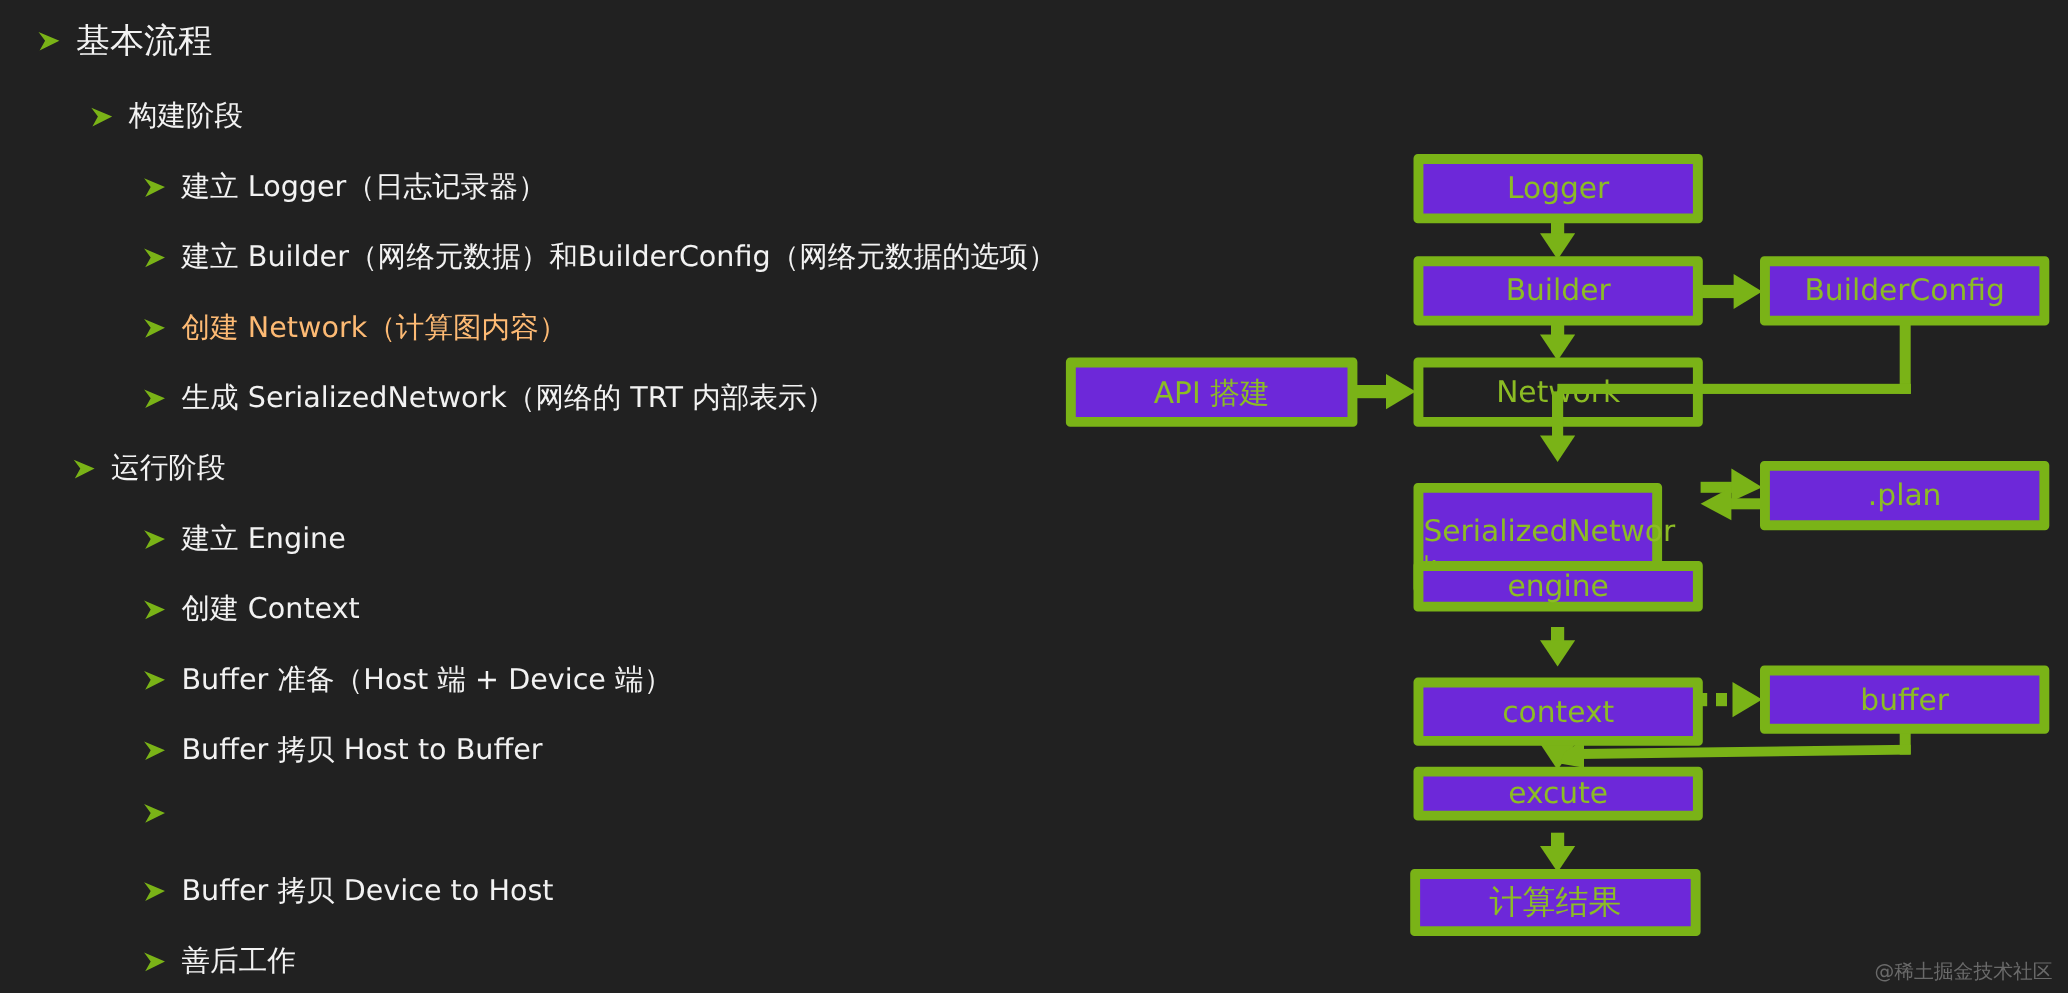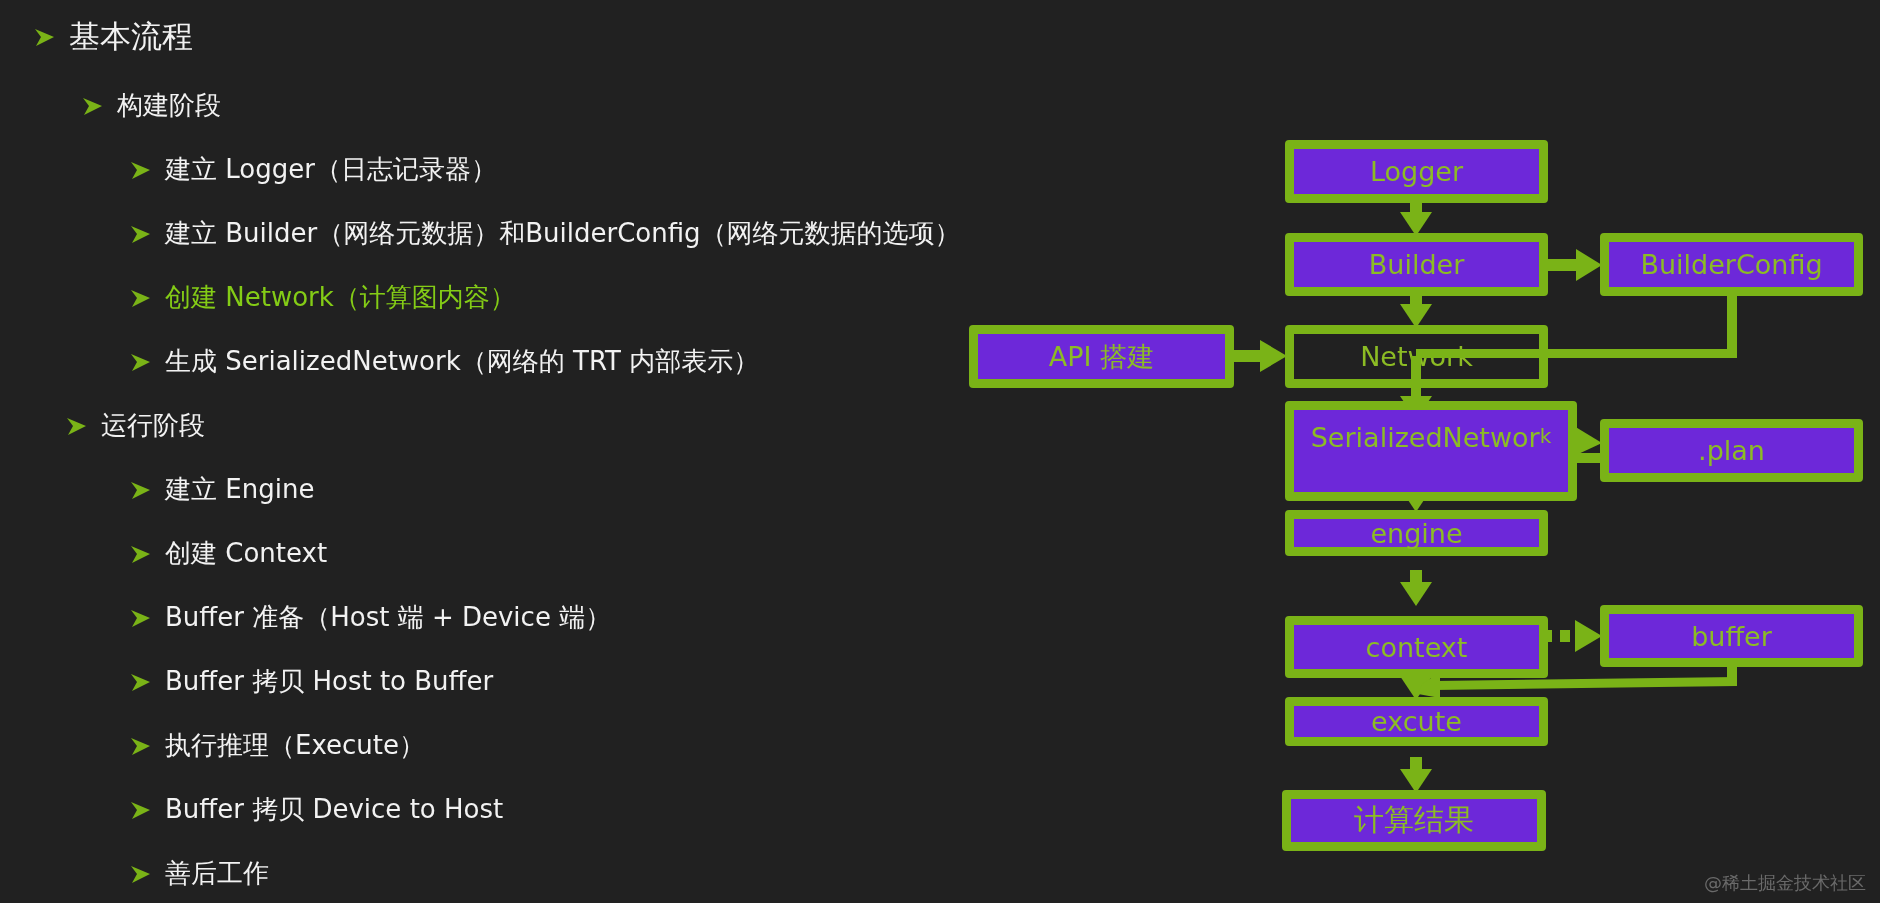--- a/index.html
+++ b/index.html
@@ -3,21 +3,21 @@
 <meta charset="utf-8">
 <style>
   html, body { margin:0; padding:0; }
   body { width:1880px; height:903px; background:#212121; position:relative; overflow:hidden;
          font-family:"DejaVu Sans","Liberation Sans",sans-serif; color:#f2f2f2; }
   .item { position:absolute; display:flex; align-items:center; white-space:nowrap; }
   .bullet { display:inline-block; width:22px; height:22px; margin-right:14px; }
   .l0 { font-size:31px; }
   .l1 { font-size:26px; }
   .l2 { font-size:26px; }
-  .hl { color:#84cc16;text-align:right; }
+  .hl { color:#fdba74;text-align:right; }
   .box { position:absolute; box-sizing:border-box; border:9px solid #7ab317; border-radius:4px;
          background:#6d28d9; display:flex; align-items:center; justify-content:center;
          color:#8cbc24; font-size:27px; }
   .box.top { align-items:flex-start; padding-top:12px; }
   .wm { position:absolute; right:14px; bottom:8px; color:#6a6a6a; font-size:18px; }
   svg.lines { position:absolute; left:0; top:0; }
 </style>
 </head>
 <body>
 
@@ -86,21 +86,20 @@
 <div class="item l2" style="left:129px;top:664px;">
   <svg class="bullet" viewBox="0 0 22 22">
       <polygon points="2,3 21,11 3,20 8,11" fill="#7ab317"></polygon>
     </svg>
   <span>Buffer 拷贝 Host to Buffer</span>
 </div>
 <div class="item l2" style="left:129px;top:728px;">
   <svg class="bullet" viewBox="0 0 22 22">
       <polygon points="2,3 21,11 3,20 8,11" fill="#7ab317"></polygon>
     </svg>
-  <span>执行推理（Execute）</span>
 </div>
 <div class="item l2" style="left:129px;top:792px;">
   <svg class="bullet" viewBox="0 0 22 22">
       <polygon points="2,3 21,11 3,20 8,11" fill="#7ab317"></polygon>
     </svg>
   <span>Buffer 拷贝 Device to Host</span>
 </div>
 <div class="item l2" style="left:129px;top:856px;">
   <svg class="bullet" viewBox="0 0 22 22">
       <polygon points="2,3 21,11 3,20 8,11" fill="#7ab317"></polygon>
@@ -163,21 +162,21 @@
   </div>
 <div class="box" style="left:1600px;top:233px;width:263px;height:63px;">
     <span>BuilderConfig</span>
   </div>
 <div class="box" style="left:969px;top:325px;width:265px;height:63px;">
     <span>API 搭建</span>
   </div>
 <div class="box" style="left:1285px;top:325px;width:263px;height:63px;background:transparent;">
     <span>Network</span>
   </div>
-<div class="box top" style="left:1285px;top:401px;width:292px;height:100px;">
+<div class="box top" style="left:1285px;top:439px;width:226px;height:100px;flex-direction:column;">
   <span>SerializedNetwor</span>
   <span style="font-size:20px;line-height:20px;margin-top:4px;">k</span>
 </div>
 <div class="box" style="left:1600px;top:419px;width:263px;height:63px;">
     <span>.plan</span>
   </div>
 <div class="box" style="left:1285px;top:510px;width:263px;height:46px;">
     <span>engine</span>
   </div>
 <div class="box" style="left:1285px;top:605px;width:263px;height:62px;margin-top:11px;">

